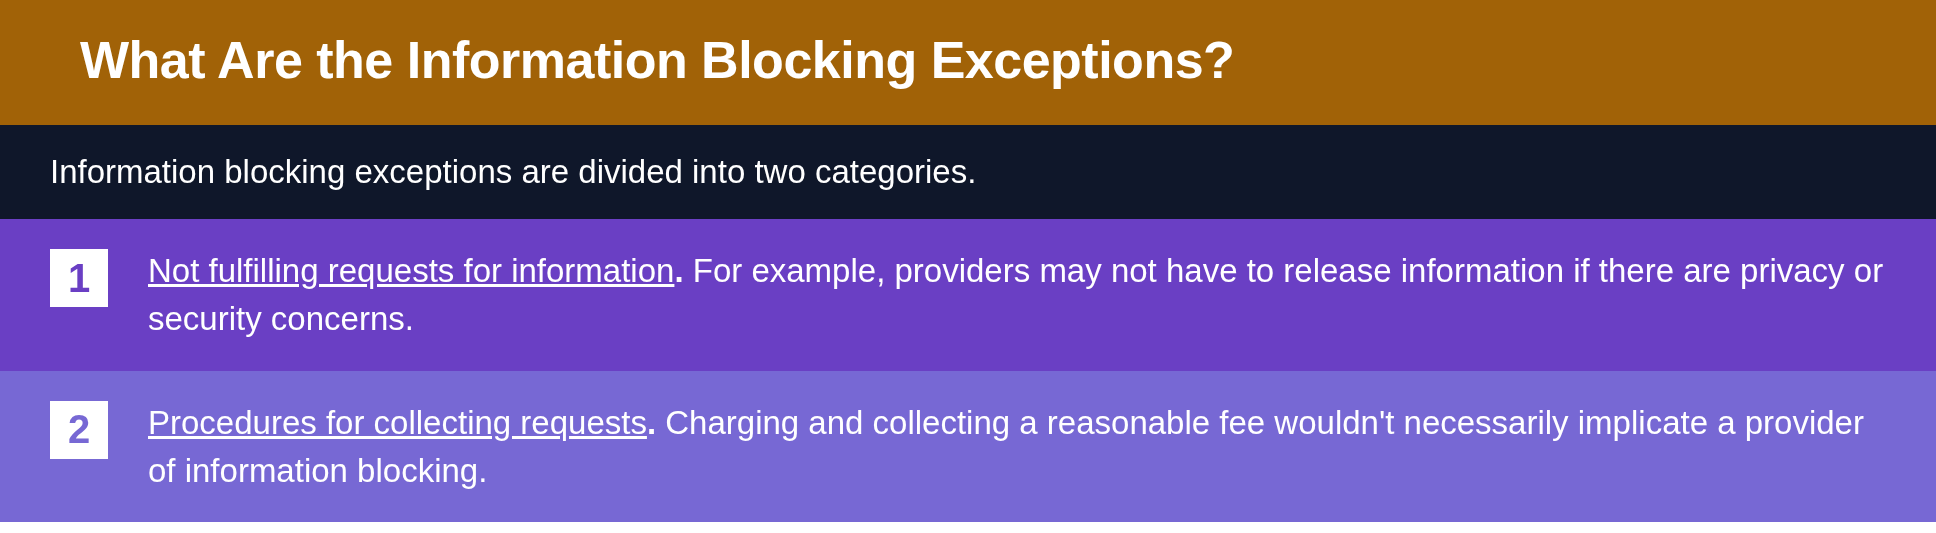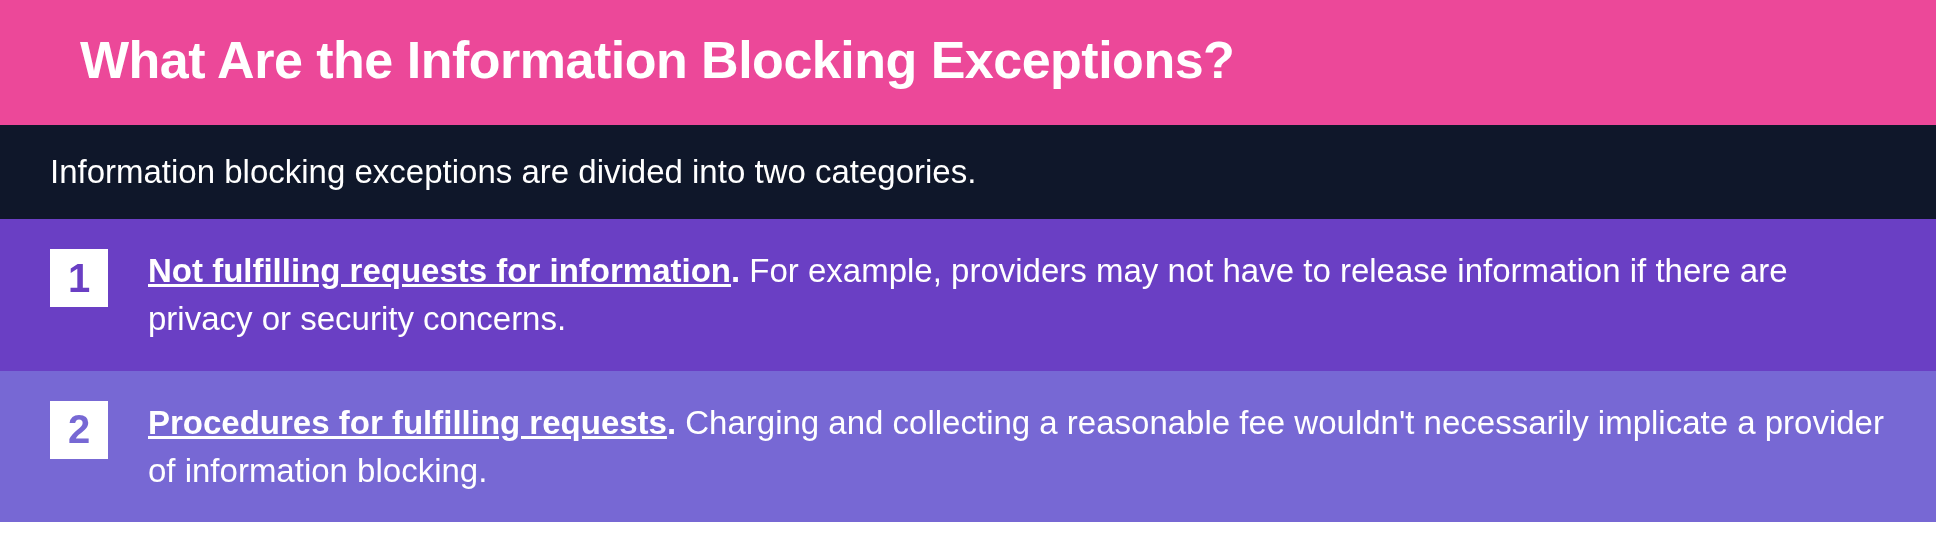--- a/index.html
+++ b/index.html
@@ -2,21 +2,21 @@
 <html><head>
 <meta charset="utf-8">
 <style>
   * { margin: 0; padding: 0; box-sizing: border-box; }
   body {
     font-family: Arial, Helvetica, sans-serif;
     width: 1936px;
     color: #ffffff;
   }
   .header {
-    background: #ec4899;
+    background: #a16207;
     padding: 30px 80px 35px 80px;
   }
   .header h1 {
     font-size: 52px;
     font-weight: 700;
     letter-spacing: -0.5px;
   }
   .intro {
     background: #0f172a;
     padding: 28px 50px 28px 50px;
@@ -46,21 +46,21 @@
     font-weight: 700;
   }
   .item-1 .num-box span { color: #6a3fc4; }
   .item-2 .num-box span { color: #7768d4; }
   .item-text {
     font-size: 33px;
     line-height: 1.45;
     font-weight: 400;
   }
   .item-text .lead {
-    font-weight: 700;
+    font-weight: 400;
     text-decoration: underline;
     margin-top: 20px;
   }
   .item-text .lead-dot {
     font-weight: 700;
   }
 </style>
 </head>
 <body>
 
@@ -77,15 +77,15 @@
   <div class="item-text">
     <span class="lead">Not fulfilling requests for information</span><span class="lead-dot">.</span><span> For example, providers may not have to release information if there are privacy or security concerns.</span>
   </div>
 </div>
 
 <div class="item item-2">
   <div class="num-box">
     <span>2</span>
   </div>
   <div class="item-text">
-    <span class="lead">Procedures for fulfilling requests</span><span class="lead-dot">.</span><span> Charging and collecting a reasonable fee wouldn't necessarily implicate a provider of information blocking.</span>
+    <span class="lead">Procedures for collecting requests</span><span class="lead-dot">.</span><span> Charging and collecting a reasonable fee wouldn't necessarily implicate a provider of information blocking.</span>
   </div>
 </div>
 
 </body></html>

